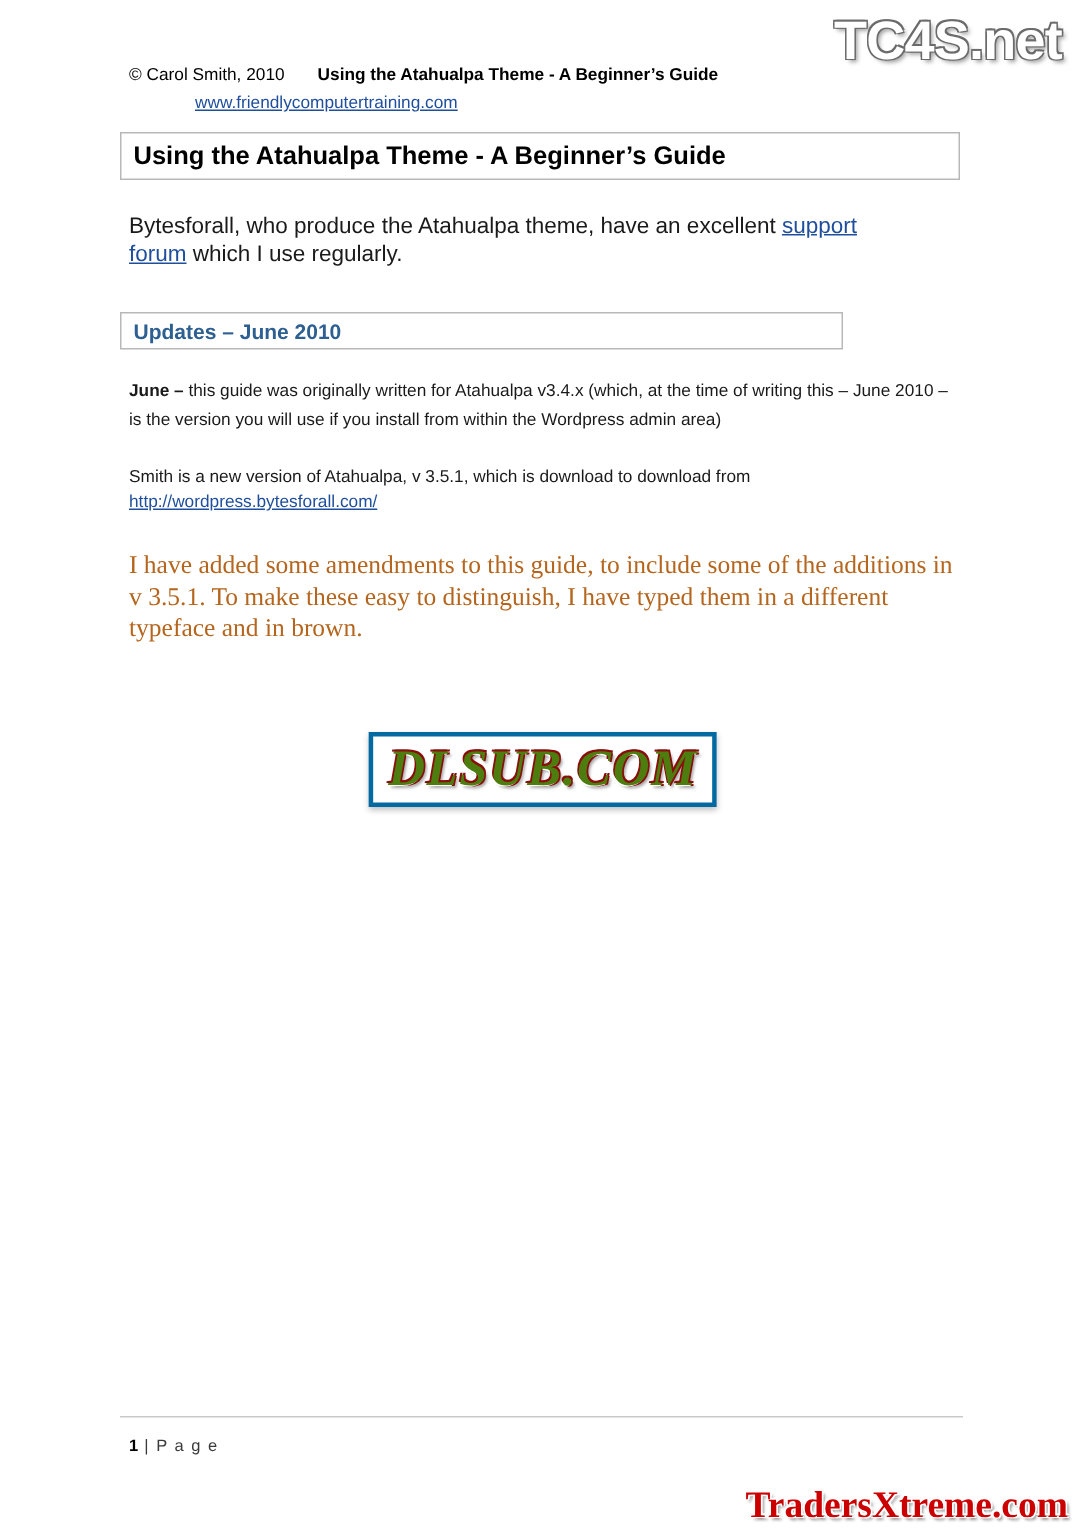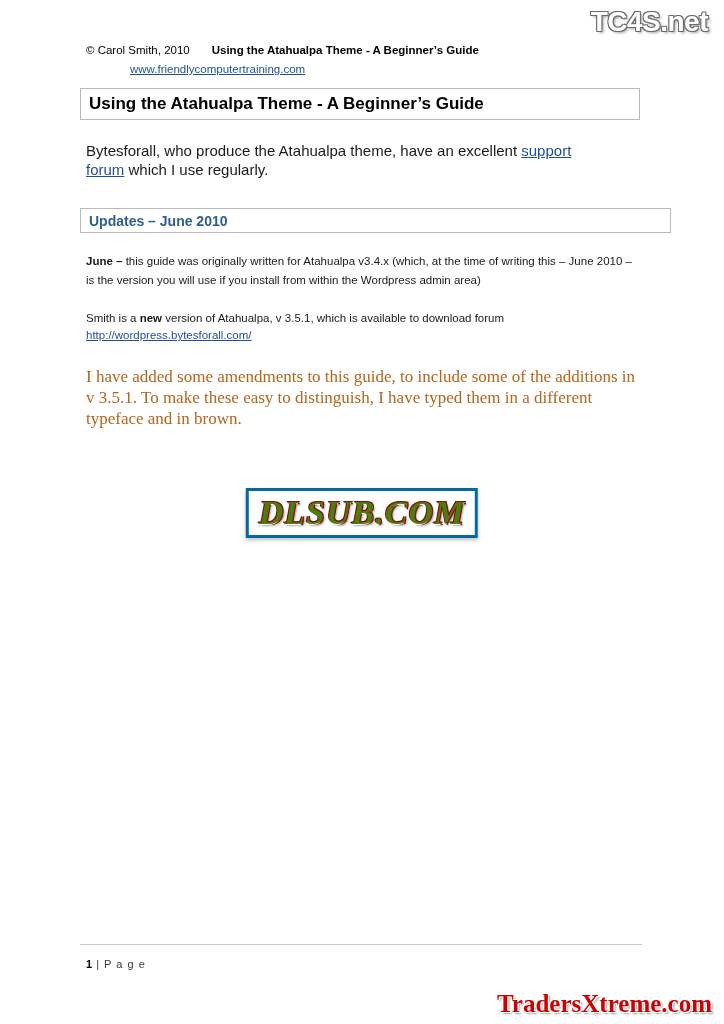--- a/index.html
+++ b/index.html
@@ -24,21 +24,21 @@
     background: #fff;
   }
 
   
   .wm-top {
     position: absolute;
     right: 16px;
     top: 6px;
     font-family: "Liberation Sans", sans-serif;
     font-weight: bold;
-    font-size: 28px;
+    font-size: 36px;
     letter-spacing: -0.5px;
     color: #ffffff;
     text-shadow:
       -1px -1px 0 #6b6b6b,
        1px -1px 0 #6b6b6b,
       -1px  1px 0 #6b6b6b,
        1px  1px 0 #6b6b6b,
        2px  2px 3px rgba(80,80,80,0.55);
     z-index: 5;
   }
@@ -103,21 +103,21 @@
   .intro a {
     color: #1f4e9c;
     text-decoration: underline;
   }
 
   
   .updates-box {
     position: absolute;
     left: 80px;
     top: 208px;
-    width: 591px;
+    width: 482px;
     height: 25px;
     border: 1px solid #b8b8b8;
     box-sizing: border-box;
     display: flex;
     align-items: center;
   }
   .updates-box .updates-text {
     font-size: 14px;
     font-weight: bold;
     color: #2e5f91;
@@ -138,21 +138,21 @@
 
   .p-new {
     position: absolute;
     left: 86px;
     top: 309px;
     width: 552px;
     font-size: 11.5px;
     line-height: 19px;
     color: #1a1a1a;
   }
-  .p-new b { font-weight: bold; text-align: right; }
+  .p-new b { font-weight: normal; text-align: right; }
   .p-link {
     position: absolute;
     left: 86px;
     top: 329px;
     font-size: 11.5px;
     color: #1f4e9c;
     text-decoration: underline;
   }
 
   .p-brown {
@@ -252,21 +252,21 @@
 
   <div class="updates-box">
     <span class="updates-text">Updates – June 2010</span>
   </div>
 
   <div class="p-note">
     <b>June – </b><span>this guide was originally written for Atahualpa v3.4.x (which, at the time of writing this – June 2010 – is the version you will use if you install from within the Wordpress admin area)</span>
   </div>
 
   <div class="p-new">
-    <span>Smith is a </span><b>new</b><span> version of Atahualpa, v 3.5.1, which is available to download forum</span>
+    <span>Smith is a </span><b>new</b><span> version of Atahualpa, v 3.5.1, which is download to download from</span>
   </div>
 
   <a class="p-link" href="#">http://wordpress.bytesforall.com/</a>
 
   <div class="p-brown">I have added some amendments to this guide, to include some of the additions in v 3.5.1.  To make these easy to distinguish, I have typed them in a different typeface and in brown.</div>
 
   <div class="wm-mid">DLSUB.COM</div>
 
   <div class="footer-rule"></div>
   <div class="footer-text">

